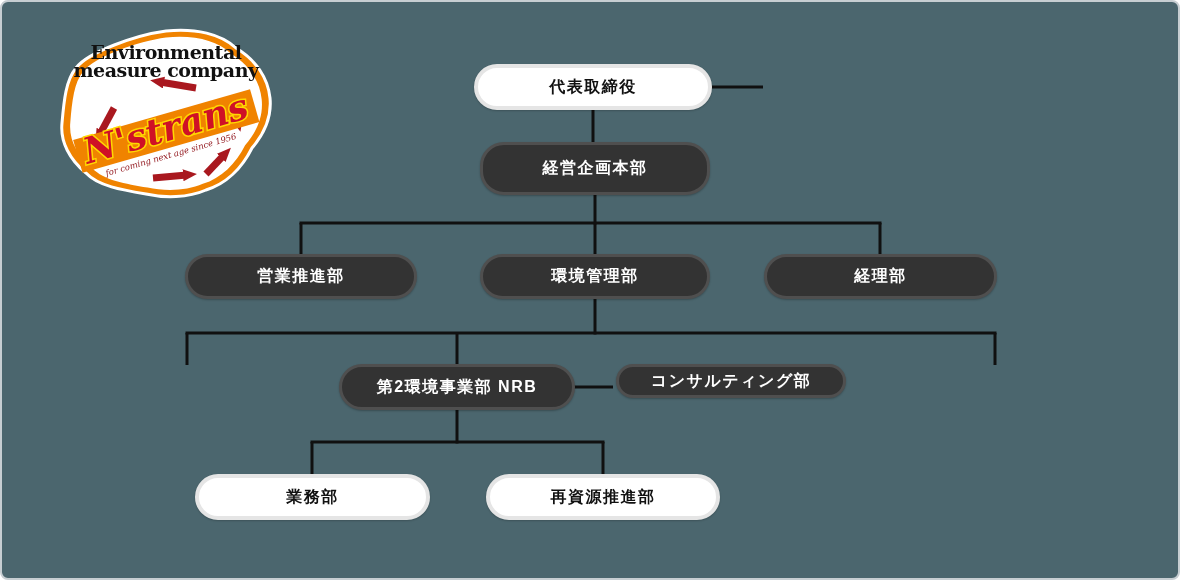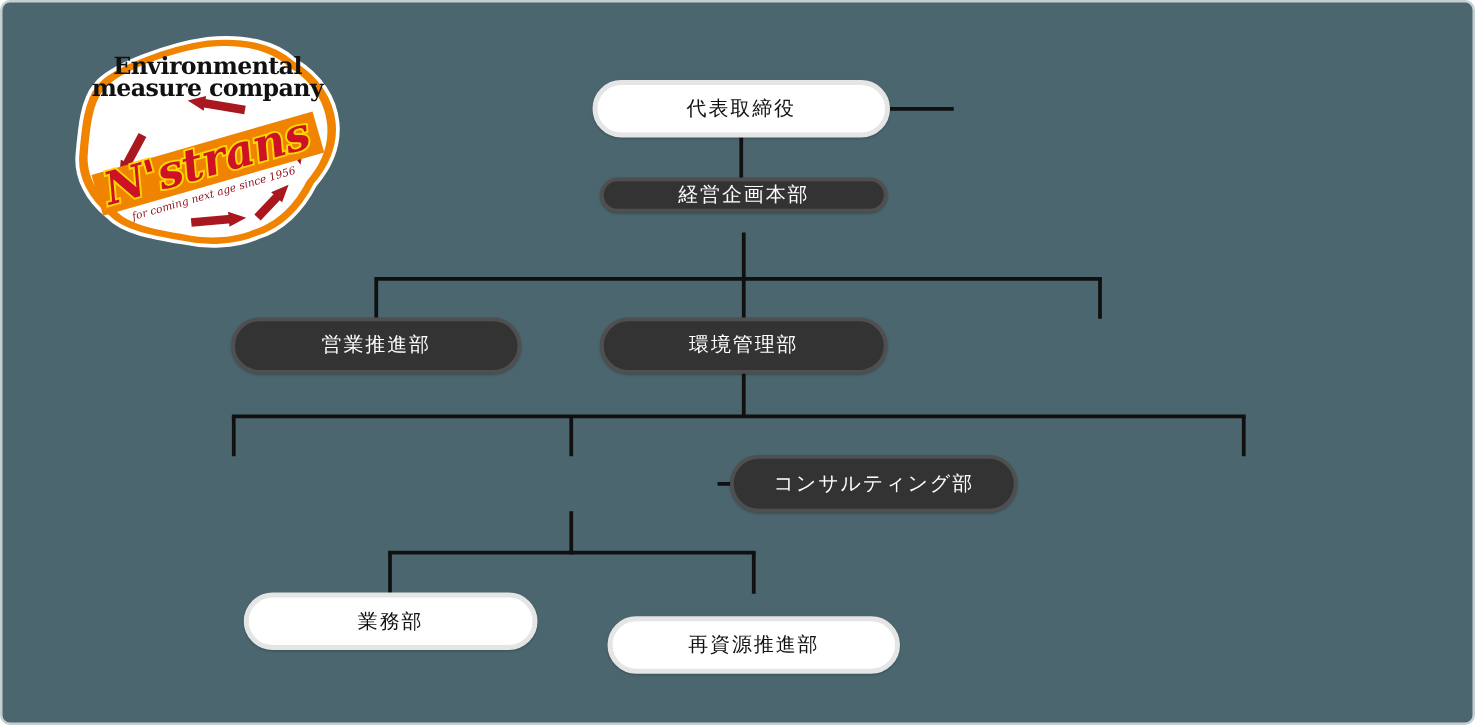--- a/index.html
+++ b/index.html
@@ -27,21 +27,21 @@
     stroke: var(--connector, #101010);
     stroke-width: 3;
   }
   .node {
     position: absolute;
     box-sizing: border-box;
     display: flex;
     align-items: center;
     justify-content: center;
     border-radius: 24px;
-    font-weight: normal;
+    font-weight: bold;
     font-size: 16px;
     letter-spacing: 1.5px;
     white-space: nowrap;
     cursor: default;
   }
   .node.dark {
     background: var(--dark-node-bg, #333333);
     border: 3px solid var(--dark-node-border, #4f4f4f);
     color: var(--dark-node-text, #ffffff);
     box-shadow: 0 1px 2px rgba(0,0,0,0.25);
@@ -132,20 +132,22 @@
     <g transform="rotate(-16 110 102)">
       <rect class="logo-banner" x="18" y="86" width="184" height="34"></rect>
       <text class="logo-brand" x="110" y="113">N'strans</text>
       <text class="logo-tagline" x="108" y="130">for coming next age  since 1956</text>
     </g>
     <text class="logo-toptext" x="110" y="31">Environmental</text>
     <text class="logo-toptext" x="110" y="49">measure company</text>
   </svg>
 
   <div class="node light" style="left:472px; top:62px;  width:238px; height:46px;">代表取締役</div>
-  <div class="node dark" style="left:478px; top:140px; width:230px; height:28px;">経営企画本部</div>
+  <div class="node dark" style="left:478px; top:140px; width:230px; height:53px;">経営企画本部</div>
   <div class="node dark" style="left:478px; top:252px; width:230px; height:45px;">環境管理部</div>
   <div class="node dark" style="left:183px; top:252px; width:232px; height:45px;">営業推進部</div>
-  <div class="node dark" style="left:582px; top:362px; width:230px; height:46px;">コンサルティング部</div>
+  <div class="node dark" style="left:762px; top:252px; width:233px; height:45px;">経理部</div>
+  <div class="node dark" style="left:337px; top:362px; width:236px; height:46px;">第2環境事業部 NRB</div>
+  <div class="node dark" style="left:614px; top:362px; width:230px; height:34px;">コンサルティング部</div>
   <div class="node light" style="left:193px; top:472px; width:235px; height:46px;">業務部</div>
-  <div class="node light" style="left:484px; top:472px; width:234px; height:46px;margin-top:19px;">再資源推進部</div>
+  <div class="node light" style="left:484px; top:472px; width:234px; height:46px;">再資源推進部</div>
 
 </div>
 
 </body></html>

